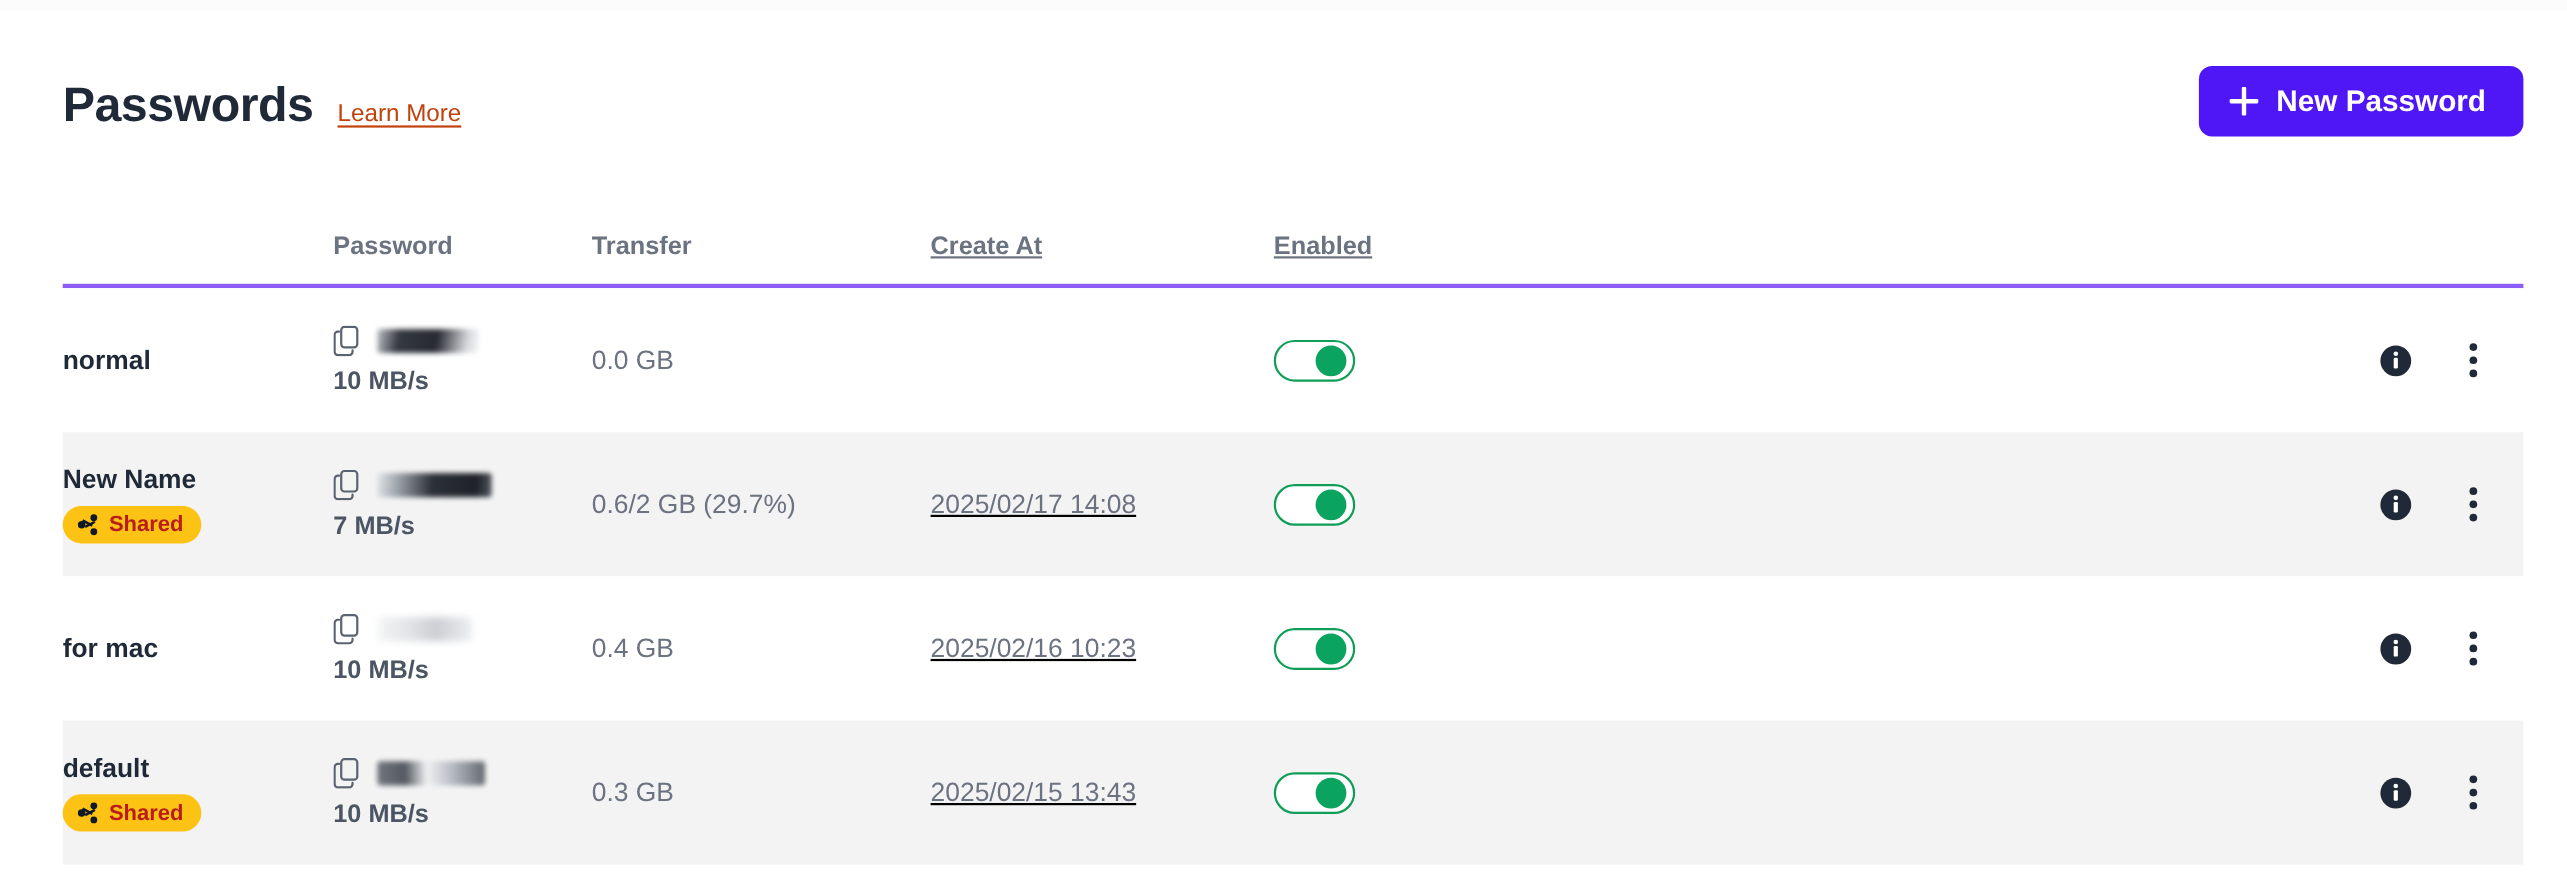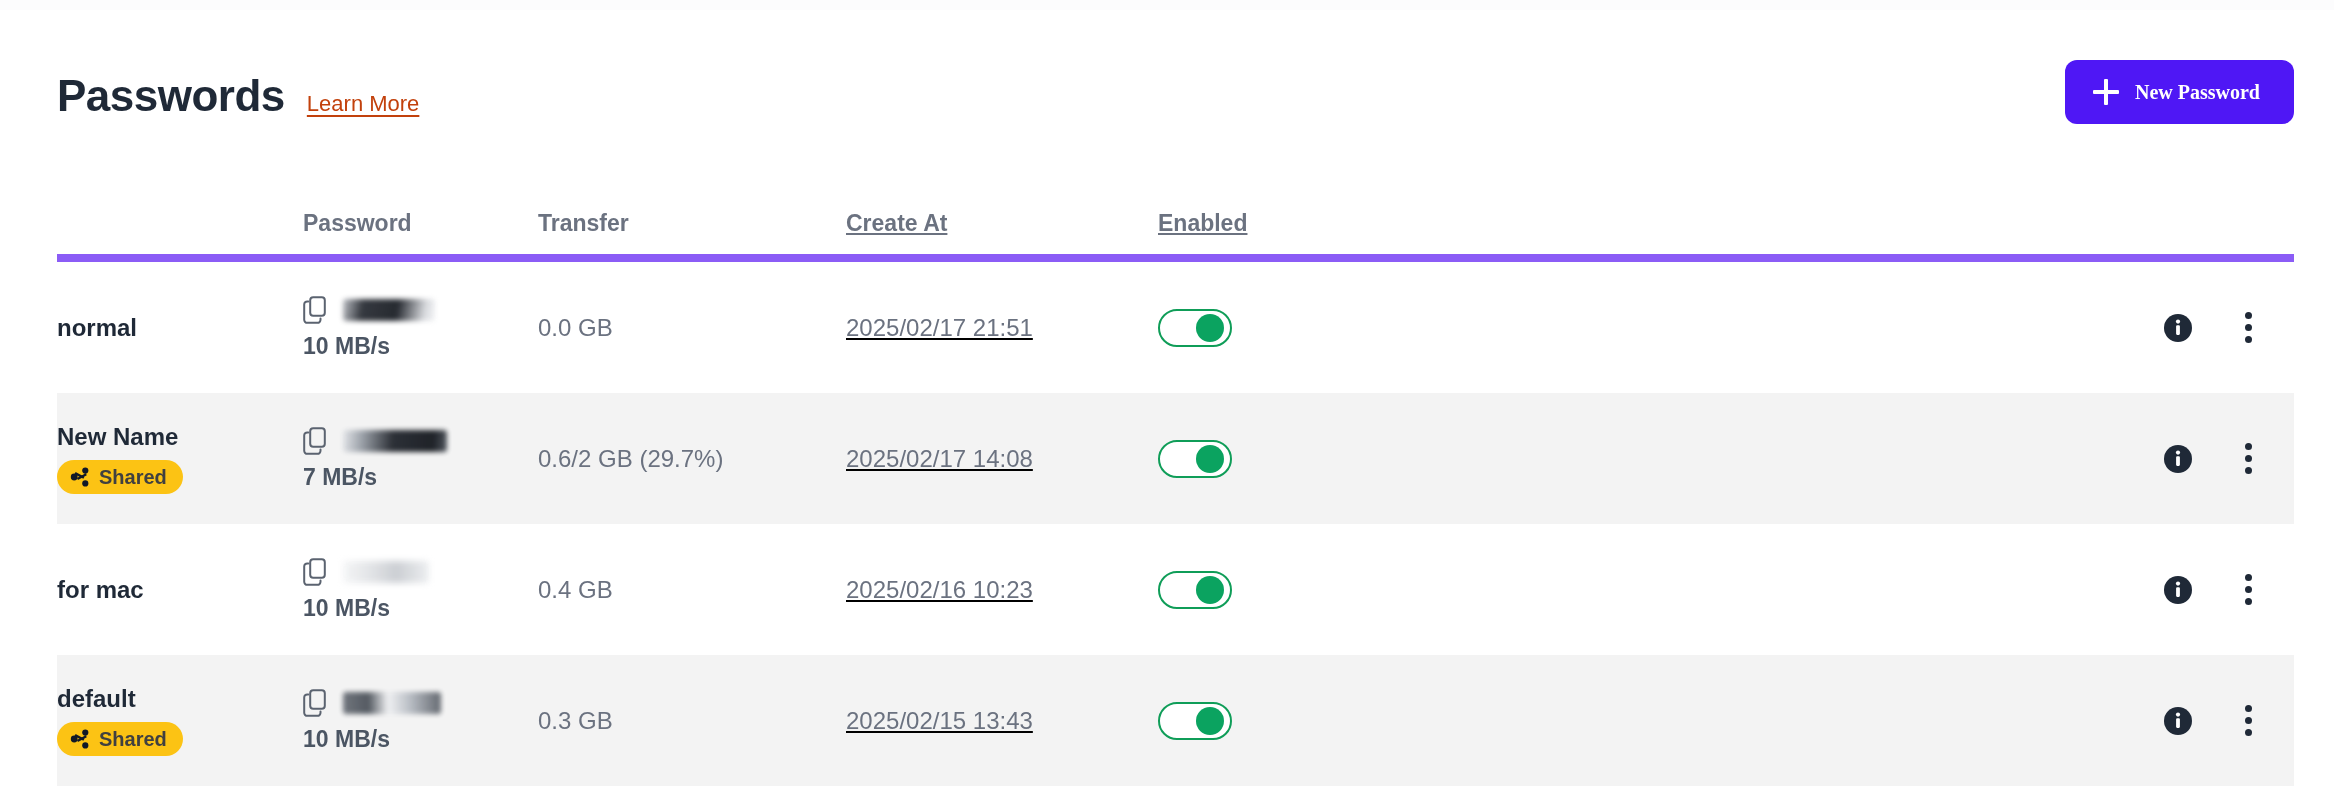--- a/index.html
+++ b/index.html
@@ -63,22 +63,22 @@
   .new-password-btn {
     position: absolute;
     right: 0;
     top: 0;
     height: 64px;
     padding: 0 34px 0 28px;
     background: #4f17f5;
     color: #ffffff;
     border: none;
     border-radius: 12px;
-    font-family: Liberation Serif, serif;
-    font-size: 20px;
+    font-family: Liberation Sans, sans-serif;
+    font-size: 27px;
     font-weight: bold;
     display: flex;
     align-items: center;
     gap: 16px;
     cursor: pointer;
   }
 
   .plus-icon {
     display: inline-block;
     position: relative;
@@ -108,21 +108,21 @@
   .col-password { position: absolute; left: 246px; }
   .col-transfer { position: absolute; left: 481px; }
   .col-created  { position: absolute; left: 789px; text-decoration: underline; }
   .col-enabled  { position: absolute; left: 1101px; text-decoration: underline; }
   .col-info     { position: absolute; left: 2104px; }
   .col-menu     { position: absolute; left: 2174px; }
 
   .thead {
     position: relative;
     height: 66px;
-    border-bottom: 8px solid #8b5cf6;
+    border-bottom: 4px solid #8b5cf6;
   }
 
   .th {
     position: absolute;
     top: 14px;
     font-size: 23px;
     font-weight: bold;
     color: #6b7280;
     white-space: nowrap;
   }
@@ -150,21 +150,21 @@
     white-space: nowrap;
     line-height: 1.15;
   }
 
   .shared-badge {
     margin-top: 9px;
     display: inline-flex;
     align-items: center;
     gap: 9px;
     background: #fcc314;
-    color: #404040;
+    color: #b91c1c;
     border-radius: 999px;
     padding: 5px 16px 5px 13px;
     font-size: 20px;
     font-weight: bold;
     width: fit-content;
     line-height: 1.2;
   }
 
   .share-glyph { display: block; flex: 0 0 auto; }
 
@@ -293,23 +293,20 @@
                   <path d="M17.5 22.6v1.2a3 3 0 0 1-3 3H4.2a3 3 0 0 1-3-3V8.4a3 3 0 0 1 3-3h1.1" stroke="#5b6370" stroke-width="2" fill="none" stroke-linecap="round"></path>
                 </svg>
               </span>
               <span class="pw-redacted "></span>
             </div>
             <span class="speed-text">10 MB/s</span>
           </div>
           <div class="cell col-transfer">
             <span class="muted-value">0.0 GB</span>
           </div>
-          <div class="cell col-created">
-            <span class="muted-value">2025/02/17 21:51</span>
-          </div>
           <div class="cell col-enabled">
             <div class="toggle">
               <span class="knob"></span>
             </div>
           </div>
           <div class="cell col-info">
             <button class="icon-btn">
               <svg width="30" height="30" viewBox="0 0 30 30">
                 <circle cx="15" cy="15" r="14" fill="#1f2937"></circle>
                 <circle cx="15" cy="8.6" r="2.1" fill="#ffffff"></circle>

